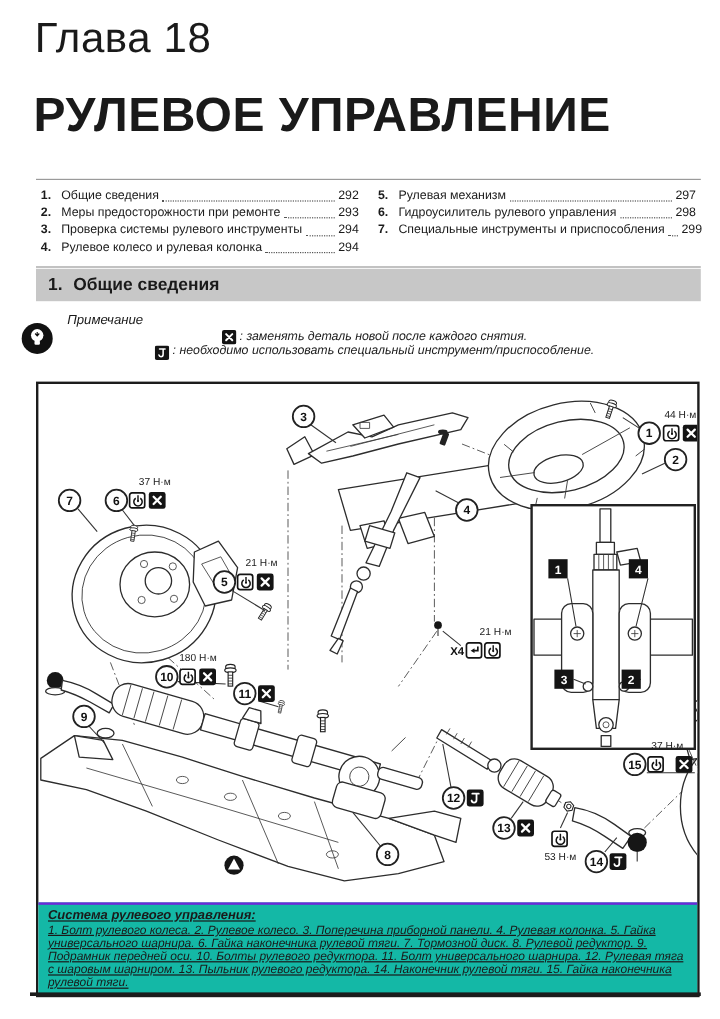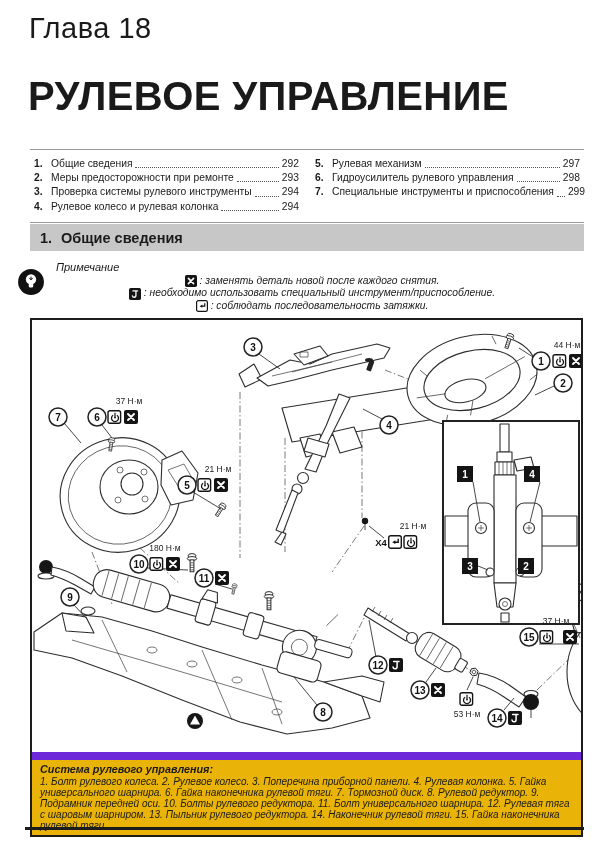--- a/index.html
+++ b/index.html
@@ -1,19 +1,19 @@
 <!DOCTYPE html>
 <html><head>
 <meta charset="utf-8">
 <style>
   html,body{margin:0;padding:0;background:#fff;width:600px;height:849px;overflow:hidden;}
   body{font-family:"Liberation Sans",sans-serif;color:#1a1a1a;position:relative;}
   .abs{position:absolute;}
 
-  .chapter{left:29px;top:12px;font-size:29px;font-weight:400;letter-spacing:.5px;}
+  .chapter{left:29px;top:12px;font-size:35px;font-weight:400;letter-spacing:.5px;}
   .title{left:28px;top:74px;font-size:40px;font-weight:700;letter-spacing:.4px;}
 
   .toc{left:30px;top:149px;width:554px;border-top:1px solid #9a9a9a;border-bottom:1px solid #9a9a9a;
        padding:7px 4px 8px 4px;display:flex;gap:16px;font-size:10.3px;box-sizing:border-box;}
   .toc-col{flex:1;min-width:0;}
   .toc-row{display:flex;align-items:flex-end;line-height:1.38;white-space:nowrap;}
   .toc-num{width:17px;font-weight:700;flex:0 0 auto;}
   .toc-label{flex:0 0 auto;}
   .toc-dots{flex:1 1 auto;border-bottom:1.3px dotted #555;margin:0 3px 3px 3px;min-width:8px;}
   .toc-page{flex:0 0 auto;}
@@ -23,22 +23,22 @@
 
   .note{left:14px;top:261px;width:554px;}
   .note-icon{position:absolute;left:3px;top:7px;}
   .note-body{margin-left:42px;font-style:italic;}
   .note-title{font-size:11px;line-height:1.25;}
   .note-line{font-size:10.3px;line-height:1.22;display:flex;align-items:center;gap:3px;justify-content:center;}
   .nicon{width:12px;height:12px;flex:0 0 auto;}
 
   .figure{left:30px;top:318px;width:553px;border:2px solid #1c1c1c;box-sizing:border-box;background:#fff;}
   .diagram{width:549px;height:432px;position:relative;}
-  .caption{border-top:8px solid #6d28d9;background:#eab308;padding:3px 8px 4px 8px;
-           font-style:italic;font-size:10px;line-height:1.1;min-height:60px;}
+  .caption{border-top:2px solid #6d28d9;background:#14b8a6;padding:3px 8px 4px 8px;
+           font-style:italic;font-size:10px;line-height:1.1;min-height:60px;text-decoration:underline;}
   .caption-title{font-weight:700;font-size:10.8px;line-height:1.2;}
 
   .footer-rule{left:25px;top:827px;width:559px;height:3px;background:#1c1c1c;}
   .footer-text{left:27px;top:836px;font-size:10.5px;color:#222;margin-top:33px;}
 
   
   svg text{font-family:"Liberation Sans",sans-serif;}
   .pt{fill:#fff;stroke:#2d2d2d;stroke-width:1.1;stroke-linejoin:round;}
   .pt2{fill:none;stroke:#3a3a3a;stroke-width:.7;stroke-linejoin:round;}
   .blk{fill:#161616;stroke:none;}
@@ -158,26 +158,20 @@
       <svg class="nicon" viewBox="0 0 14 14">
           <use href="#ic-x"></use>
         </svg>
       <span>: заменять деталь новой после каждого снятия.</span>
     </div>
     <div class="note-line">
       <svg class="nicon" viewBox="0 0 14 14">
           <use href="#ic-tool"></use>
         </svg>
       <span>: необходимо использовать специальный инструмент/приспособление.</span>
-    </div>
-    <div class="note-line">
-      <svg class="nicon" viewBox="0 0 14 14">
-          <use href="#ic-seq"></use>
-        </svg>
-      <span>: соблюдать последовательность затяжки.</span>
     </div>
   </div>
 </div>
 
 <div class="abs figure">
   <div class="diagram">
   <svg width="549" height="432" viewBox="0 0 549 432">
 
     <g>
       <path class="dd" d="M208 72 V238"></path>

